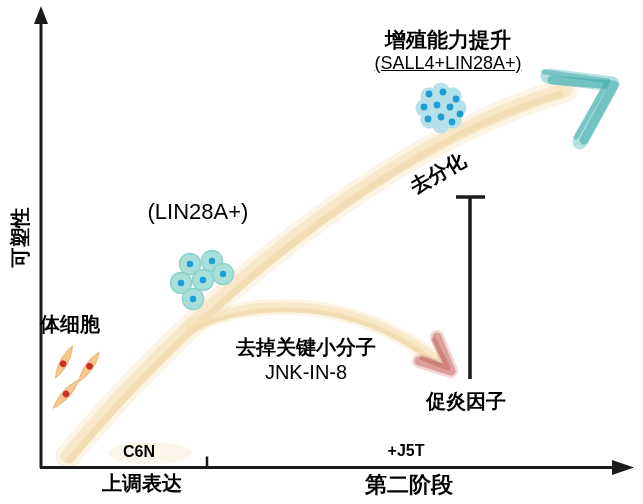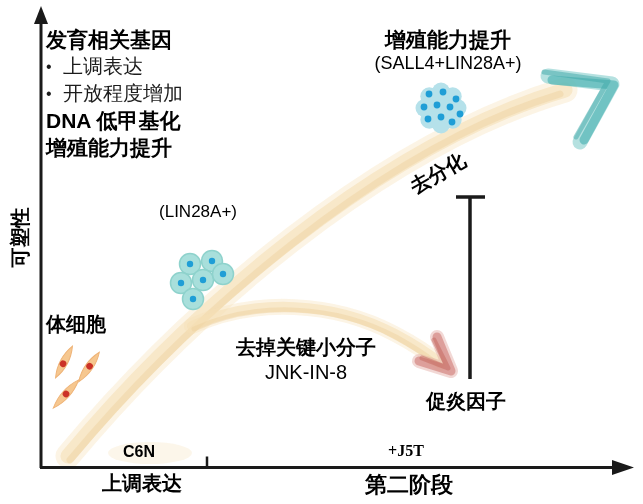--- a/index.html
+++ b/index.html
@@ -12,33 +12,33 @@
   .b{font-weight:bold;}
   .ctr{text-align:center;}
   
   .gene-block{left:46px;top:26px;line-height:27px;font-size:20px;}
   .gene-block .gb-title,.gene-block .gb-strong{font-weight:bold;font-size:21px;}
   .gene-block .gb-bullet{color:#1c1c1c;}
   .gene-block .gb-bullet .dot{display:inline-block;width:17px;text-align:left;font-size:16px;vertical-align:1px;}
   
   .intermediate{left:352px;top:27px;width:192px;}
   .intermediate .t1{font-size:21px;font-weight:bold;line-height:26px;}
-  .intermediate .t2{font-size:18px;line-height:21px;}
+  .intermediate .t2{font-size:18px;line-height:21px;text-decoration:underline;}
   .epithelial{left:133px;top:201px;width:130px;}
   .epithelial .t1{font-size:19px;font-weight:bold;line-height:24px;}
-  .epithelial .t2{font-size:17px;line-height:22px;}
-  .somatic{left:46px;top:311px;font-size:20px;}
+  .epithelial .t2{font-size:22px;line-height:22px;}
+  .somatic{left:40px;top:311px;font-size:20px;}
   .branch-note{left:213px;top:335px;width:186px;}
   .branch-note .t1{font-size:20px;font-weight:bold;line-height:25px;}
   .branch-note .t2{font-size:20px;line-height:25px;}
   .dediff{left:396px;top:160px;width:84px;font-size:20px;transform:rotate(-30deg);}
   .inflam{left:426px;top:388px;font-size:20px;text-align:center;}
   .yaxis-label{left:-25px;top:224px;width:90px;font-size:20px;transform:rotate(-90deg);}
   .cond1{left:108px;top:443px;width:62px;font-size:16px;}
-  .cond2{left:375px;top:442px;width:62px;font-size:16px;font-family:Liberation Serif, serif;}
+  .cond2{left:375px;top:442px;width:62px;font-size:16px;}
   .stage1{left:82px;top:470px;width:120px;font-size:20px;}
   .stage2{left:349px;top:470px;width:120px;font-size:22px;}
 </style>
 </head>
 <body>
 
 <div id="stage">
 
   <svg id="art" width="643" height="504" viewBox="0 0 643 504">
 
@@ -136,31 +136,20 @@
         <circle cx="437" cy="105" r="3.4"></circle>
         <circle cx="450" cy="107" r="3.4"></circle>
         <circle cx="460" cy="114" r="3.4"></circle>
         <circle cx="428" cy="119" r="3.4"></circle>
         <circle cx="441" cy="117" r="3.4"></circle>
         <circle cx="452" cy="122" r="3.4"></circle>
       </g>
     </g>
   </svg>
 
-  <div class="label gene-block">
-    <div class="gb-title">发育相关基因</div>
-    <div class="gb-bullet">
-      <span class="dot">•</span><span>上调表达</span>
-    </div>
-    <div class="gb-bullet">
-      <span class="dot">•</span><span>开放程度增加</span>
-    </div>
-    <div class="gb-strong">DNA 低甲基化</div>
-    <div class="gb-strong">增殖能力提升</div>
-  </div>
 
   <div class="label intermediate ctr">
     <div class="t1">增殖能力提升</div>
     <div class="t2">(SALL4+LIN28A+)</div>
   </div>
 
   <div class="label epithelial ctr">
     <div class="t2">(LIN28A+)</div>
   </div>
 

